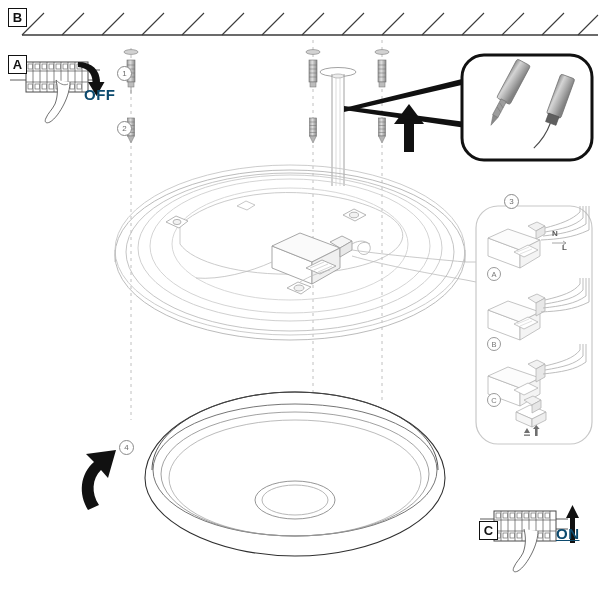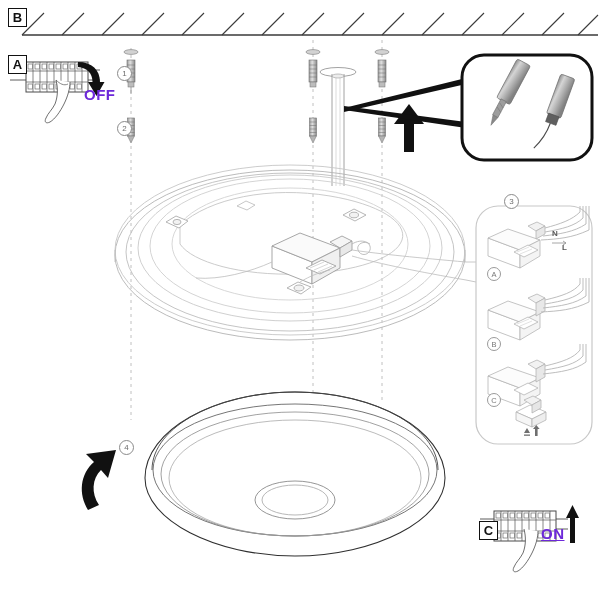--- a/index.html
+++ b/index.html
@@ -3,21 +3,21 @@
 <meta charset="utf-8">
 <style>
   html,body{margin:0;padding:0;background:#fff;}
   body{width:600px;height:600px;font-family:"Liberation Sans",sans-serif;}
   #sheet{position:relative;width:600px;height:600px;background:#fff;overflow:hidden;}
   #sheet svg.layer{position:absolute;left:0;top:0;width:600px;height:600px;}
   .boxlabel{position:absolute;border:1.6px solid #111;background:#fff;
             font-size:13px;font-weight:bold;color:#111;line-height:1;
             display:flex;align-items:center;justify-content:center;
             width:17px;height:17px;font-family:"Liberation Sans",sans-serif;}
-  .bigtext{position:absolute;font-size:15px;font-weight:bold;color:#6d28d9;
+  .bigtext{position:absolute;font-size:15px;font-weight:bold;color:#0c4a6e;
            letter-spacing:.5px;font-family:"Liberation Sans",sans-serif;}
   .stepnum{position:absolute;width:13px;height:13px;border:1px solid #8a8a8a;
            border-radius:50%;font-size:8px;color:#6d6d6d;display:flex;
            align-items:center;justify-content:center;background:#fff;
            font-family:"Liberation Sans",sans-serif;}
   .sublabel{position:absolute;width:12px;height:12px;border:1px solid #9a9a9a;
             border-radius:50%;font-size:7.5px;color:#777;display:flex;
             align-items:center;justify-content:center;background:#fff;}
   .wirelab{position:absolute;font-size:8px;color:#555;font-weight:bold;}
 </style>
@@ -434,21 +434,21 @@
   </svg>
 
   <div class="boxlabel" style="left:8px;top:8px;">B</div>
 
   <div class="boxlabel" style="left:8px;top:55px;">A</div>
 
   <div class="bigtext" style="left:84px;top:86px;">OFF</div>
 
   <div class="boxlabel" style="left:479px;top:521px;">C</div>
 
-  <div class="bigtext" style="left:541px;top:525px;text-decoration:underline;">ON</div>
+  <div class="bigtext" style="left:556px;top:525px;text-decoration:underline;">ON</div>
 
   <div class="stepnum" style="left:117px;top:66px;">1</div>
 
   <div class="stepnum" style="left:117px;top:121px;">2</div>
 
   <div class="stepnum" style="left:504px;top:194px;">3</div>
 
   <div class="stepnum" style="left:119px;top:440px;">4</div>
 
   <div class="sublabel" style="left:487px;top:267px;">A</div>

